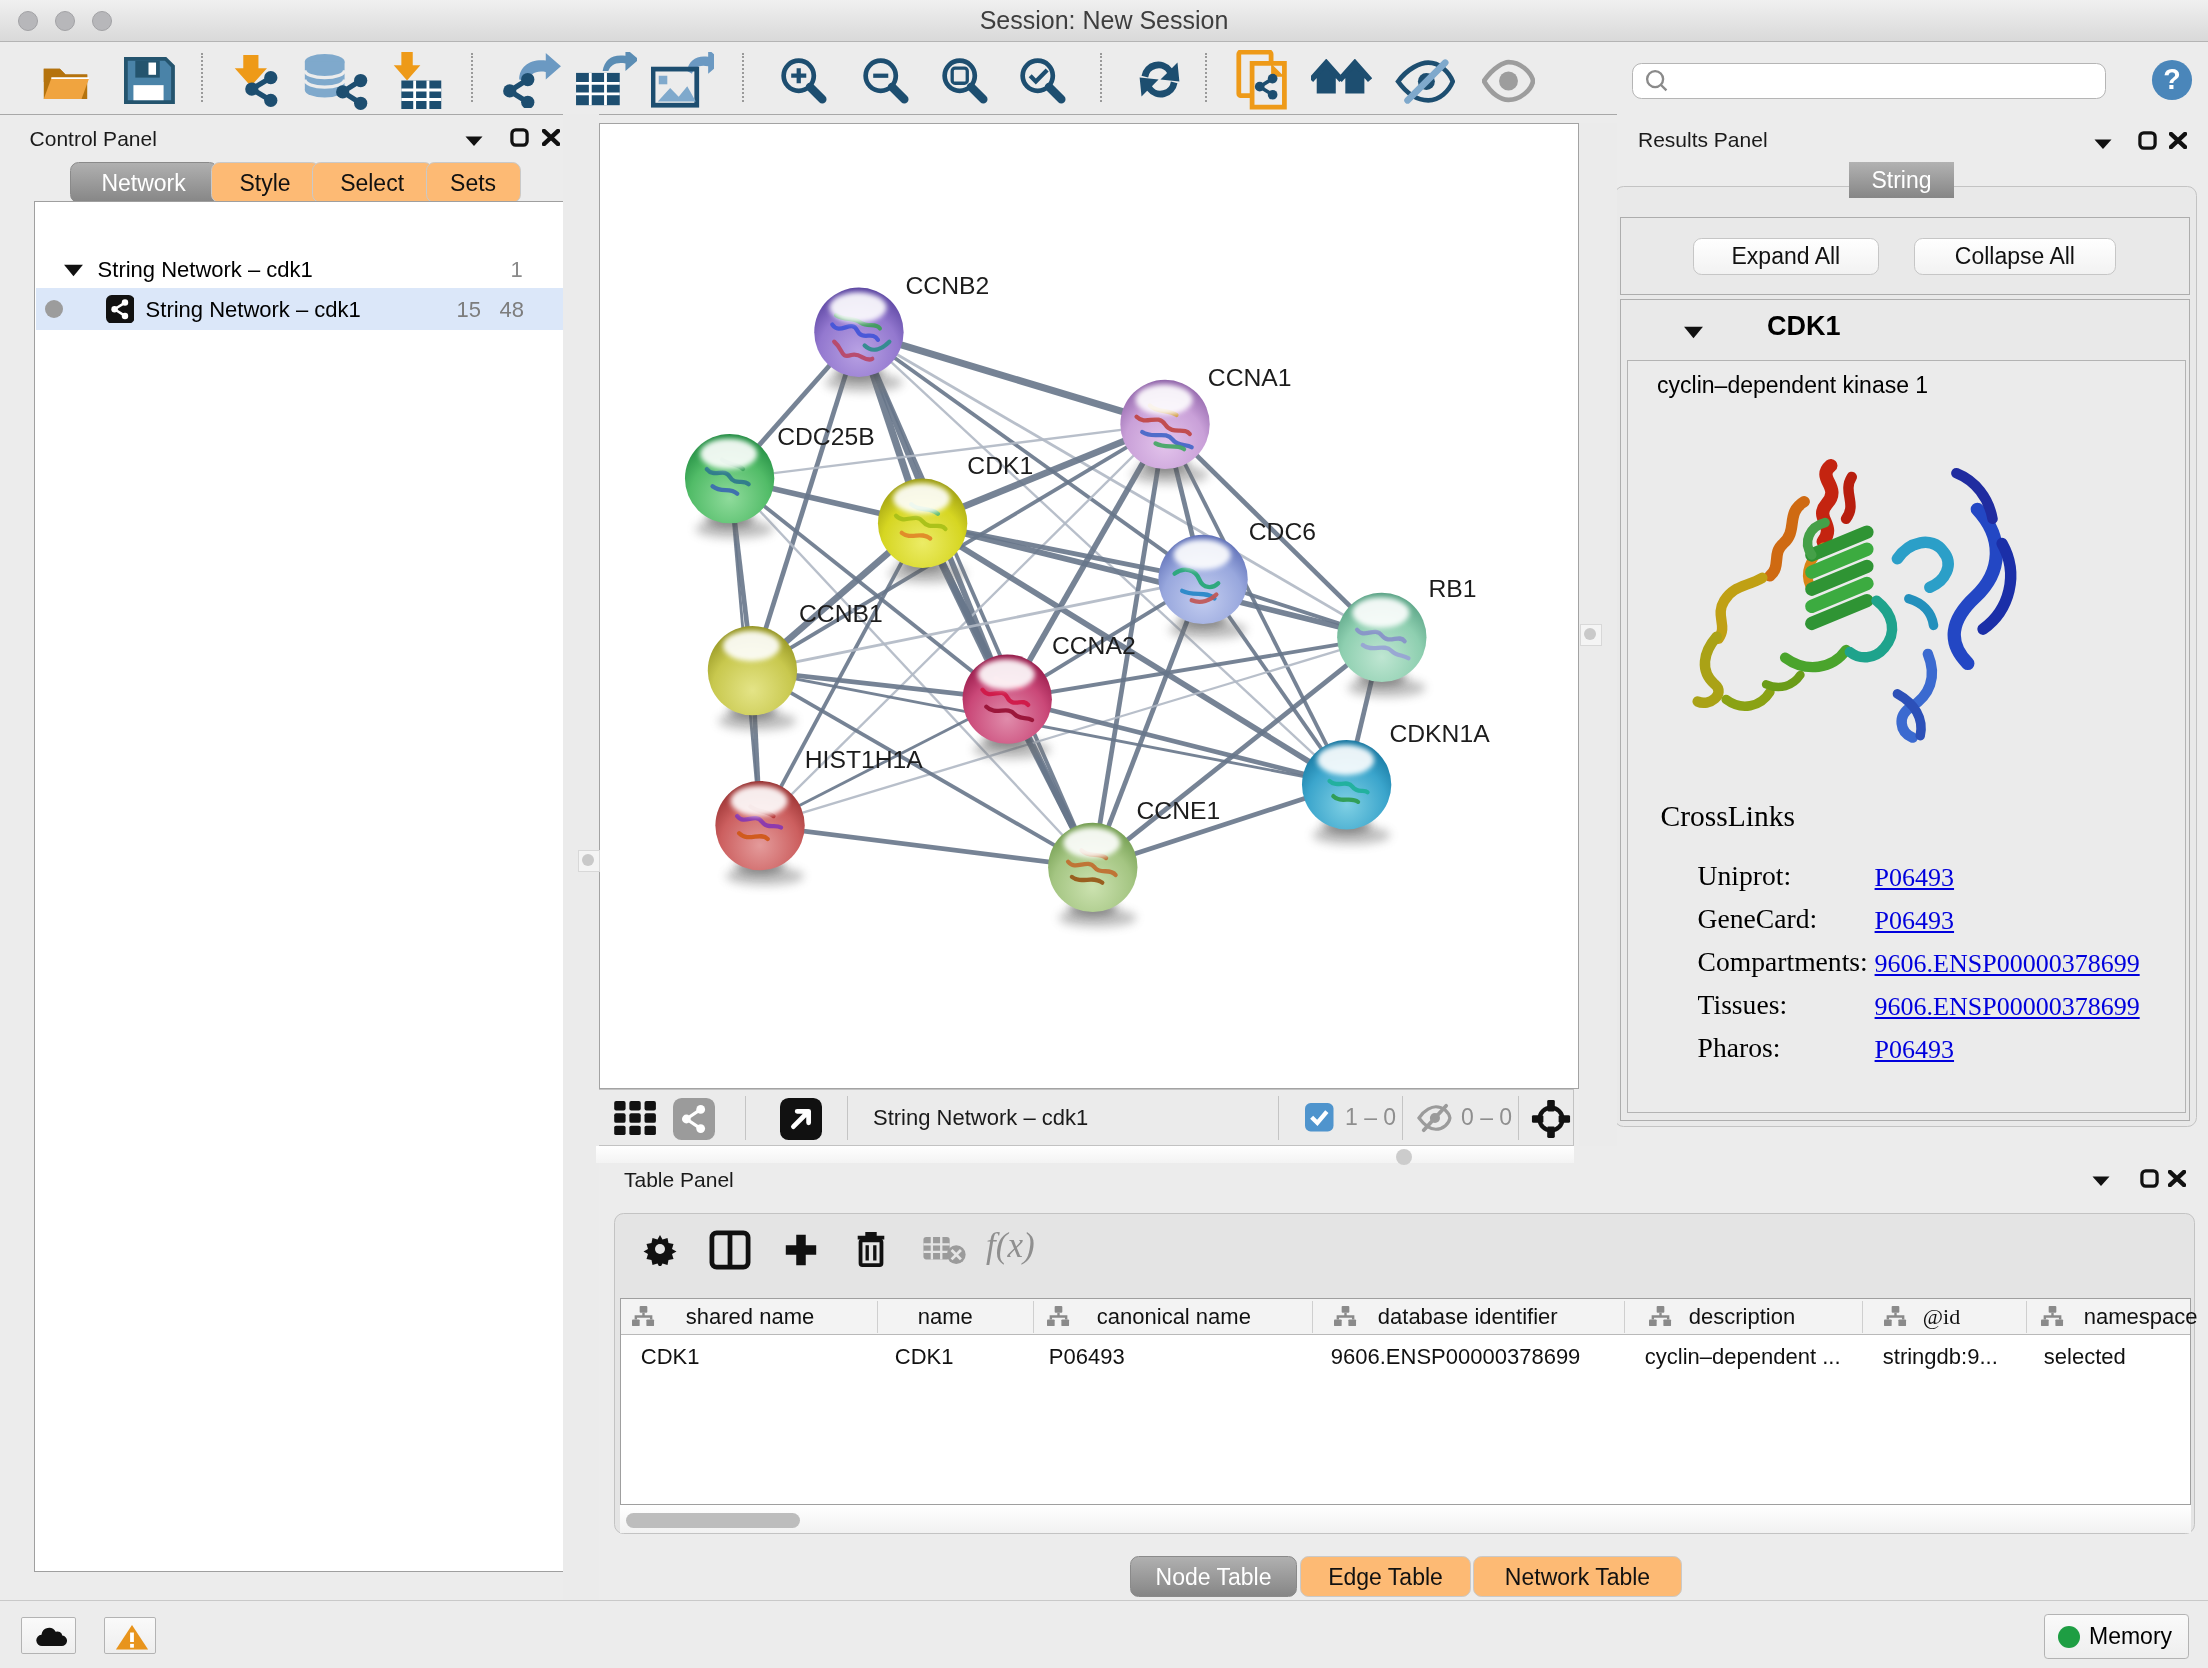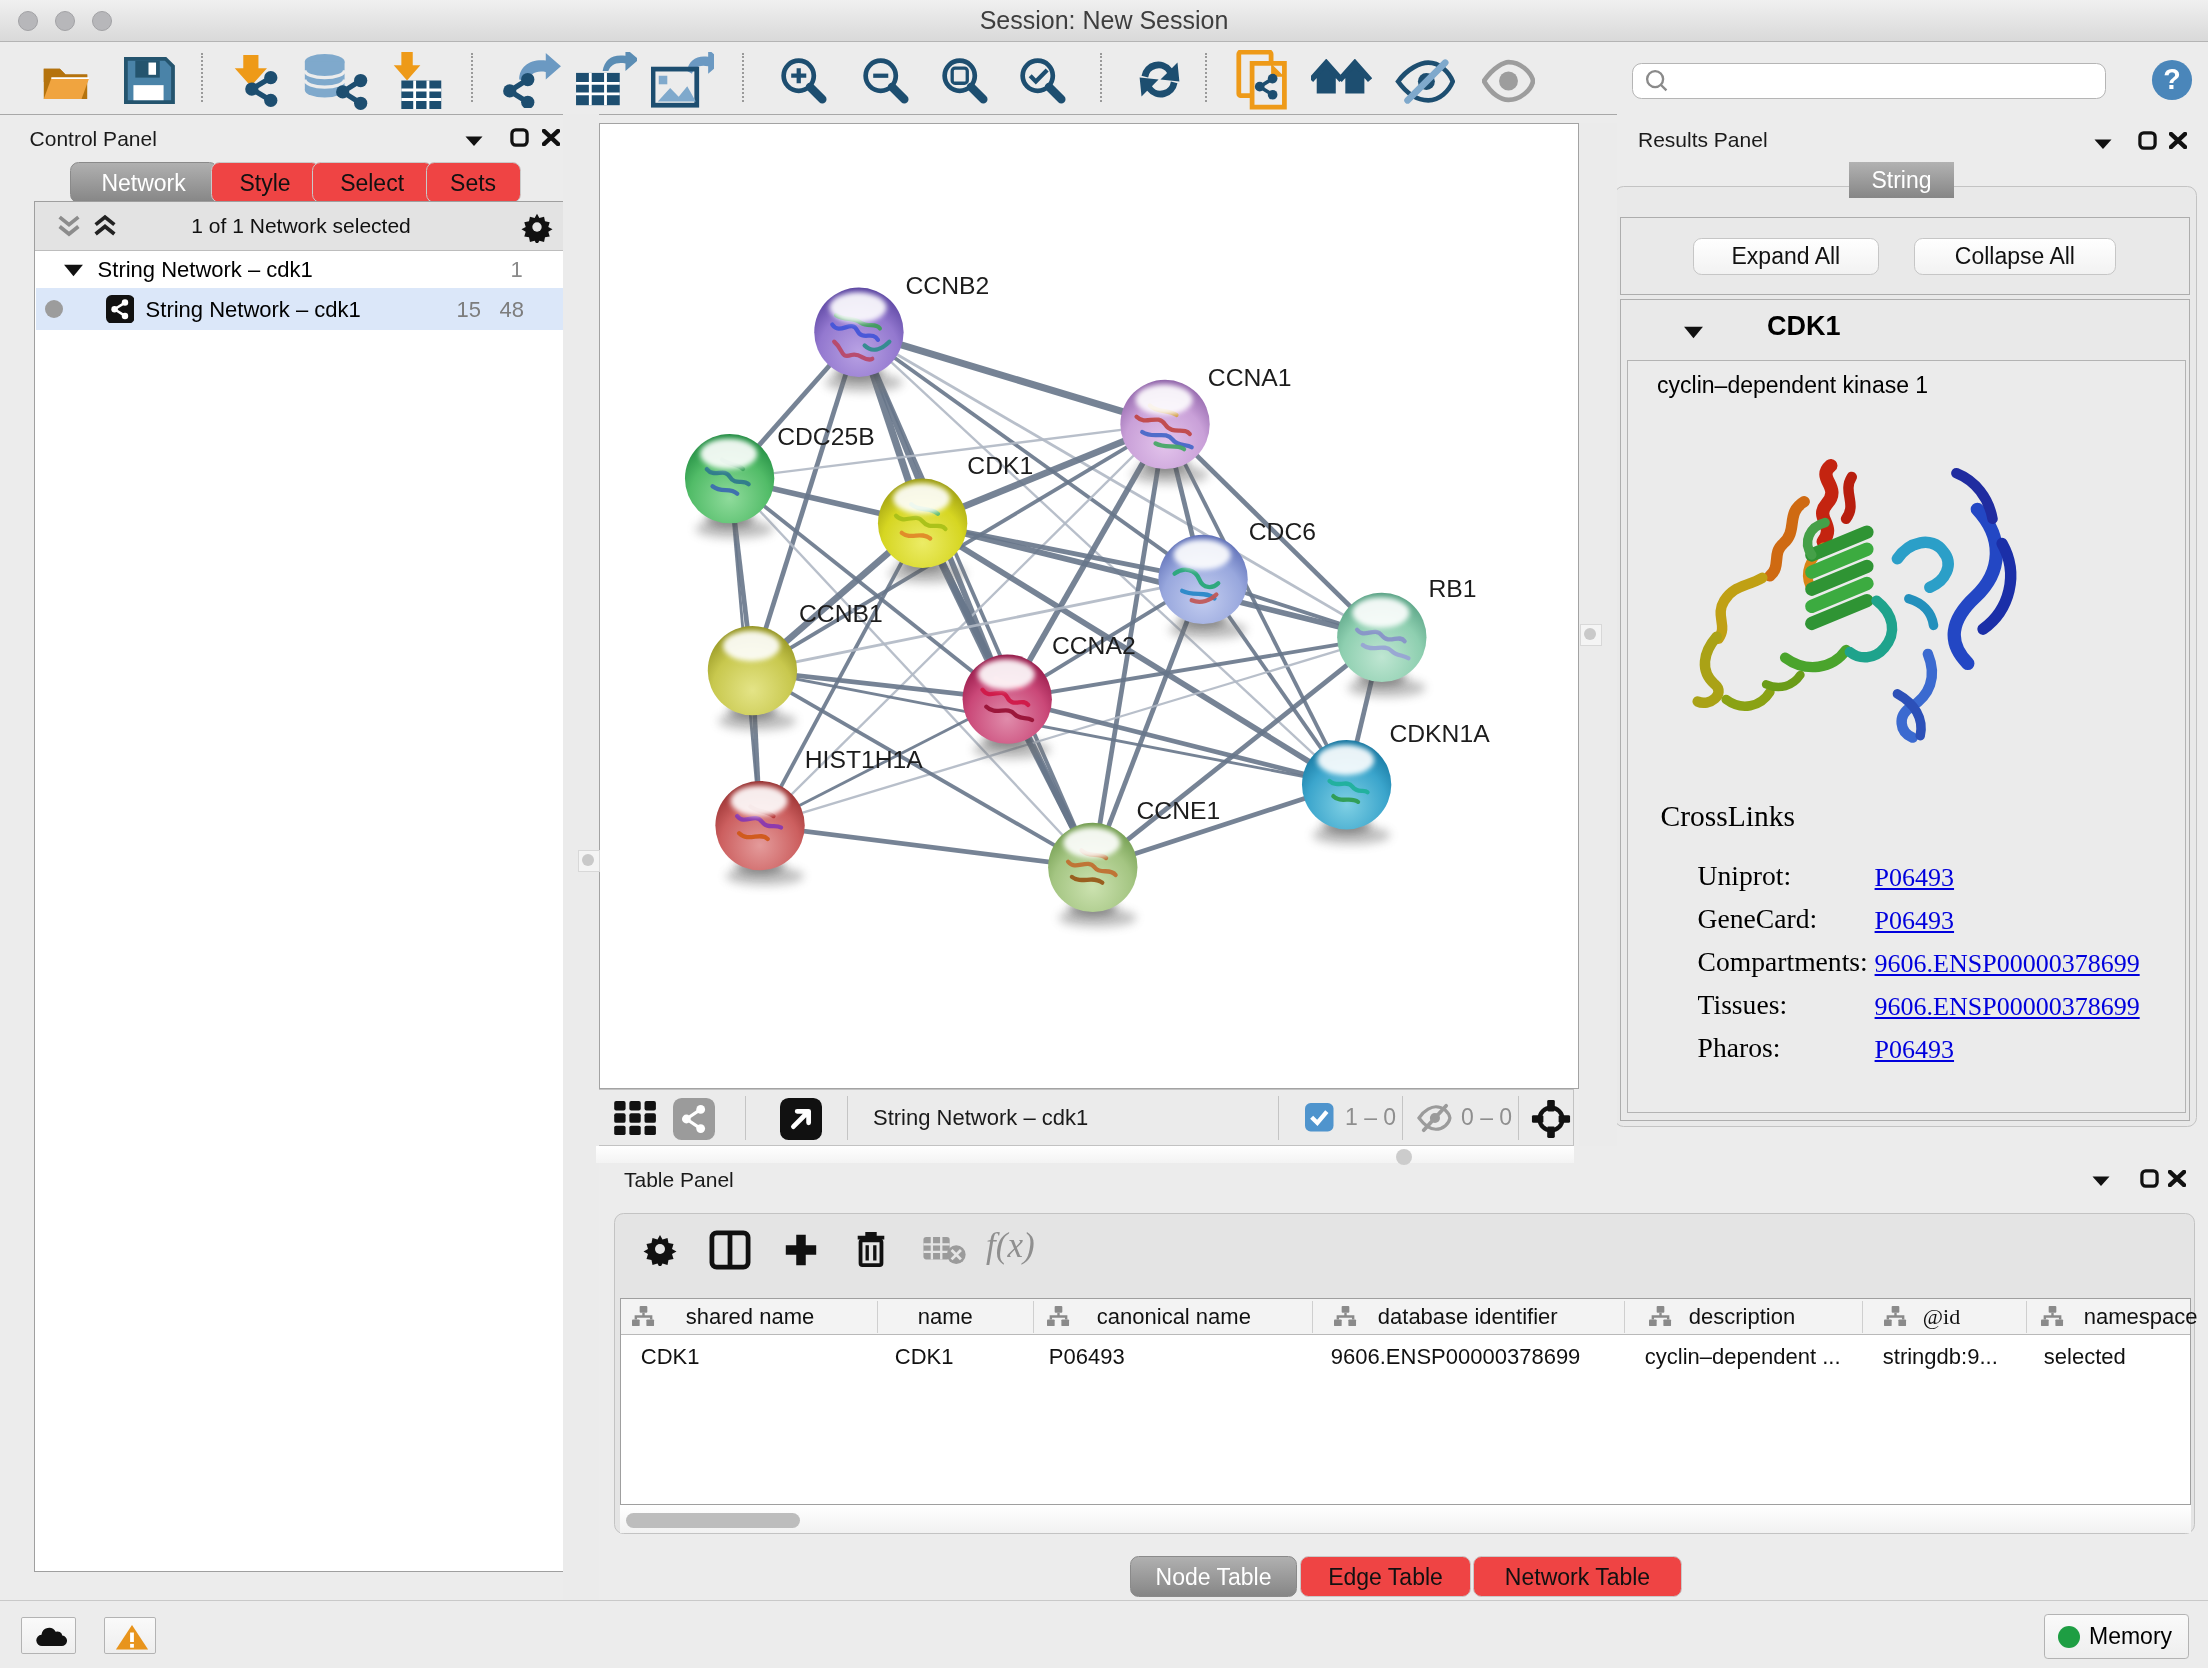--- a/index.html
+++ b/index.html
@@ -19,21 +19,21 @@
   #toolbar{left:0;top:42px;width:2208px;height:72px;background:#ececec;
      border-bottom:1px solid #a8a8a8;}
   .tsep{position:absolute;top:11.4px;height:49px;width:0;
      border-left:2.9px dotted #9a9a9a;}
   #searchbox{position:absolute;left:1632px;top:21px;width:474px;height:36px;
      background:#fff;border:1px solid #b5b5b5;border-radius:9.5px;box-sizing:border-box;}
   
   .ptitle{font-size:21px;color:#1a1a1a;}
   
   #ctltabs .tab, #tbltabs .tab{position:absolute;height:41px;line-height:41px;
-     text-align:center;font-size:23px;background:#ef4444;color:#111;
+     text-align:center;font-size:23px;background:#fdba74;color:#111;
      border:1px solid #c9c9c9;box-sizing:border-box;border-radius:8.6px;}
   .tabsel{background:linear-gradient(#b0b0b0,#868686) !important;color:#fff !important;
      border:1px solid #8a8a8a !important;}
   #ctlbox{position:absolute;left:26px;top:87px;width:535px;height:1371px;background:#fff;
      border:1px solid #9f9f9f;box-sizing:border-box;}
   #ctlbar{position:absolute;left:0;top:0;width:100%;height:49px;background:#e3e3e3;
      border-bottom:1px solid #bdbdbd;box-sizing:border-box;}
   .trow{position:absolute;left:1px;width:532px;height:36px;font-size:22px;}
   
   #netview{left:599px;top:123px;width:980px;height:966px;background:#fff;
@@ -229,33 +229,20 @@
     <span class="abs" style="left:534px;top:15px;"><svg width="18" height="17" viewBox="0 0 19 18">
         <path d="M2,2 L17,16 M17,2 L2,16" stroke="#111" stroke-width="4.6" stroke-linecap="round"></path>
       </svg></span>
   <div id="ctltabs">
     <div class="tab tabsel" style="left:62px;top:48px;width:148px;">Network</div>
     <div class="tab" style="left:203px;top:48px;width:109px;">Style</div>
     <div class="tab" style="left:304px;top:48px;width:121px;">Select</div>
     <div class="tab" style="left:418px;top:48px;width:95px;">Sets</div>
   </div>
   <div id="ctlbox">
-    <div id="ctlbar">
-      <div style="position:absolute;left:0;top:0;width:100%;height:100%;text-align:center;line-height:48px;font-size:21px;color:#111;">1 of 1 Network selected</div>
-        <svg style="position:absolute;left:19px;top:11.4px" width="30" height="27" viewBox="0 0 32 28">
-          <path d="M6,4 l10,8 10,-8 M6,14 l10,8 10,-8" stroke="#8c8c8c" stroke-width="4" fill="none"></path>
-        </svg>
-        <svg style="position:absolute;left:55px;top:11.4px" width="30" height="27" viewBox="0 0 32 28">
-          <path d="M6,12 l10,-8 10,8 M6,22 l10,-8 10,8" stroke="#222" stroke-width="4" fill="none"></path>
-        </svg>
-        <svg style="position:absolute;right:15px;top:8.6px" width="32" height="32" viewBox="0 0 34 34">
-          <path fill="#111" d="M17,3 l2.5,4.5 5,-1.5 1,5 5,1 -1.5,5 4.5,2.5 -4.5,2.5 1.5,5 -5,1 -1,5 -5,-1.5 -2.5,4.5 -2.5,-4.5 -5,1.5 -1,-5 -5,-1 1.5,-5 -4.5,-2.5 4.5,-2.5 -1.5,-5 5,-1 1,-5 5,1.5 z"></path>
-          <circle cx="17" cy="17" r="5" fill="#e3e3e3"></circle>
-        </svg>
-    </div>
     <div class="trow" style="top:49px;background:#fff;">
       <svg style="position:absolute;left:25px;top:11.4px" width="25" height="17" viewBox="0 0 26 18">
           <path d="M3,3 h20 l-10,12 z" fill="#111"></path>
         </svg>
         <span style="position:absolute;left:62px;top:5.7px;">String Network – cdk1</span>
       <span style="position:absolute;left:475px;top:5.7px;color:#8a8a8a;">1</span>
     </div>
     <div class="trow" style="top:86px;background:#dbe7f9;height:42px;">
       <span style="position:absolute;left:9.5px;top:12.4px;width:18px;height:18px;border-radius:50%;background:#9c9c9c;"></span>
         <svg style="position:absolute;left:70px;top:6.7px" width="28.5" height="28.5" viewBox="0 0 30 30">

